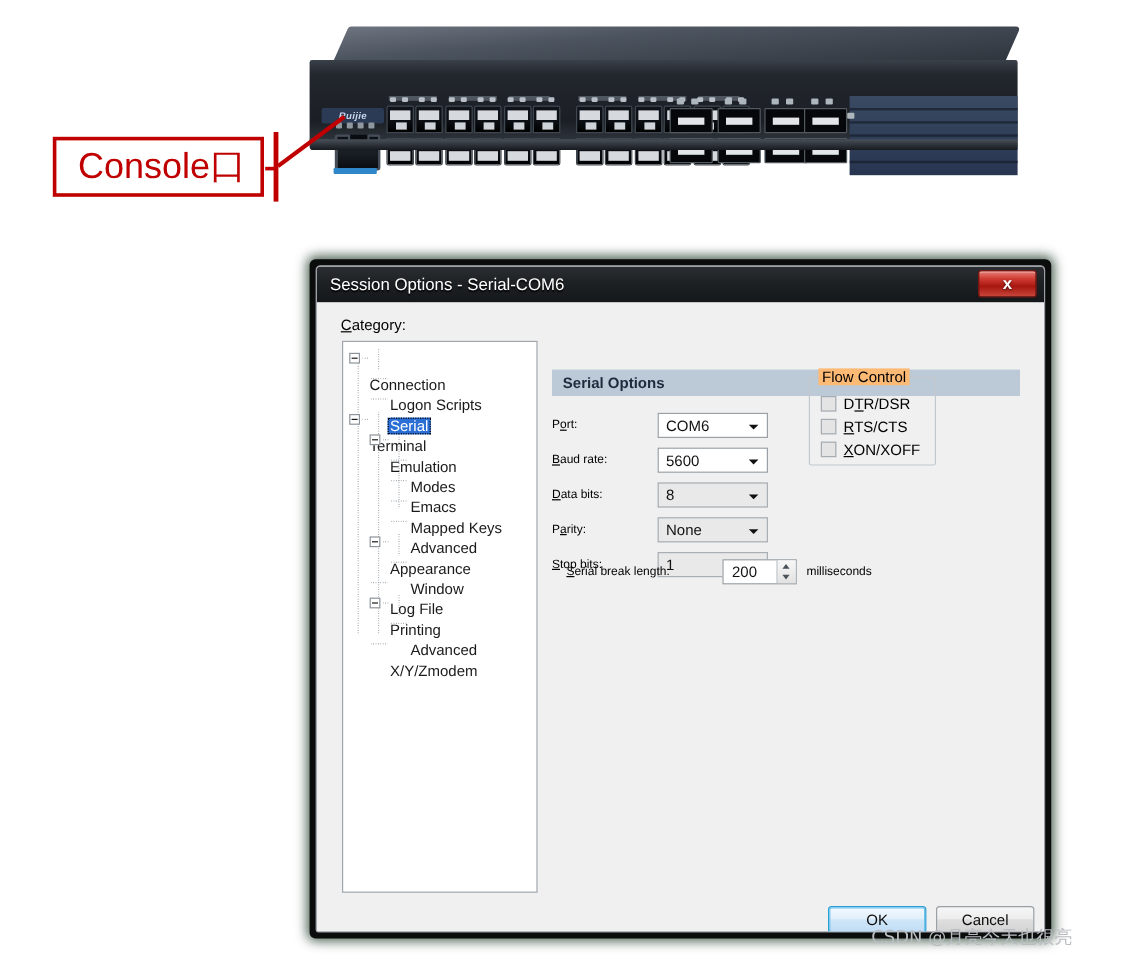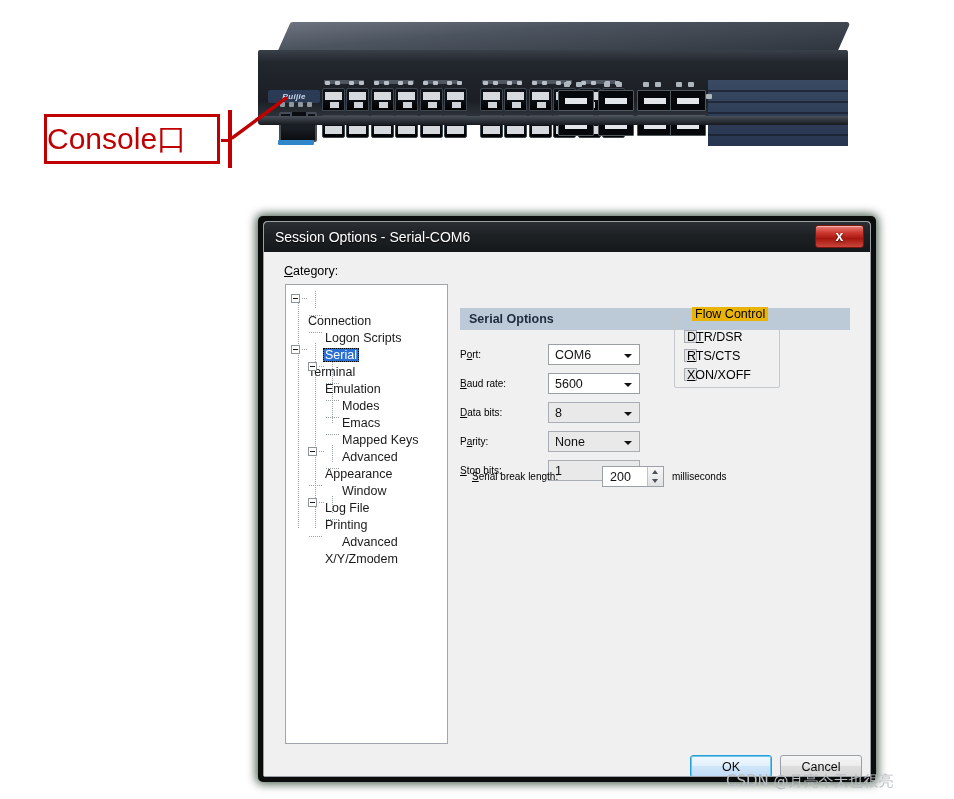--- a/index.html
+++ b/index.html
@@ -103,21 +103,21 @@
   .sfp-led { position:absolute; width:6px; height:5px; background:#aeb6bd; border-radius:1px; }
   .grp-label { position:absolute; height:4px; background:#79828c; opacity:.55; }
 
   
   .callout-box {
     position:absolute; left:44px; top:114px; width:176px; height:50px;
     border:3px solid #c00000; background:#ffffff; box-sizing:border-box;
   }
   .callout-text {
     position:absolute; left:0; top:0; width:176px; height:44px; line-height:44px;
-    color:#c00000; font-size:30px;
+    text-align:center; color:#c00000; font-size:30px;
     font-family:"Liberation Sans", sans-serif; letter-spacing:0px;
   }
   .callout-bracket {
     position:absolute; left:228px; top:110px; width:4px; height:58px; background:#c00000;
   }
   .callout-tick {
     position:absolute; left:221px; top:139px; width:10px; height:3px; background:#c00000;
   }
   .callout-line {
     position:absolute; left:226px; top:92px; width:72px; height:50px; overflow:visible;
@@ -231,31 +231,31 @@
     width:0; height:0; border-left:4px solid transparent; border-right:4px solid transparent;
     border-top:4px solid #111;
   }
 
   
   .group {
     position:absolute; left:214px; top:30px; width:104px; height:72px;
     border:1px solid #c2c8ce; border-radius:2px;
   }
   .group > legend, .group .gtitle {
-    position:absolute; left:17px; top:-8px; background:#eab308; padding:0 3px;
+    position:absolute; left:7px; top:-8px; background:#fdba74; padding:0 3px;
     font-size:12.5px; color:#000;
   }
   .cbrow { position:absolute; left:9px; height:16px; }
   .cbox {
     position:absolute; left:0; top:1px; width:13px; height:13px;
     background:#e4e4e4; border:1px solid #a6acb2; box-sizing:border-box;
     cursor:pointer;
   }
   .cbtext {
-    position:absolute; left:3px; top:0; height:16px; line-height:16px;
+    position:absolute; left:19px; top:0; height:16px; line-height:16px;
     font-size:12.5px; color:#000; white-space:nowrap;
   }
   .cbtext u { text-decoration:underline; }
 
   
   .breakrow { position:absolute; left:12px; top:182px; height:22px; }
   .spin {
     position:absolute; left:0; top:0; width:62px; height:21px;
     border:1px solid #9aa0a6; background:#fff; box-sizing:border-box;
   }

